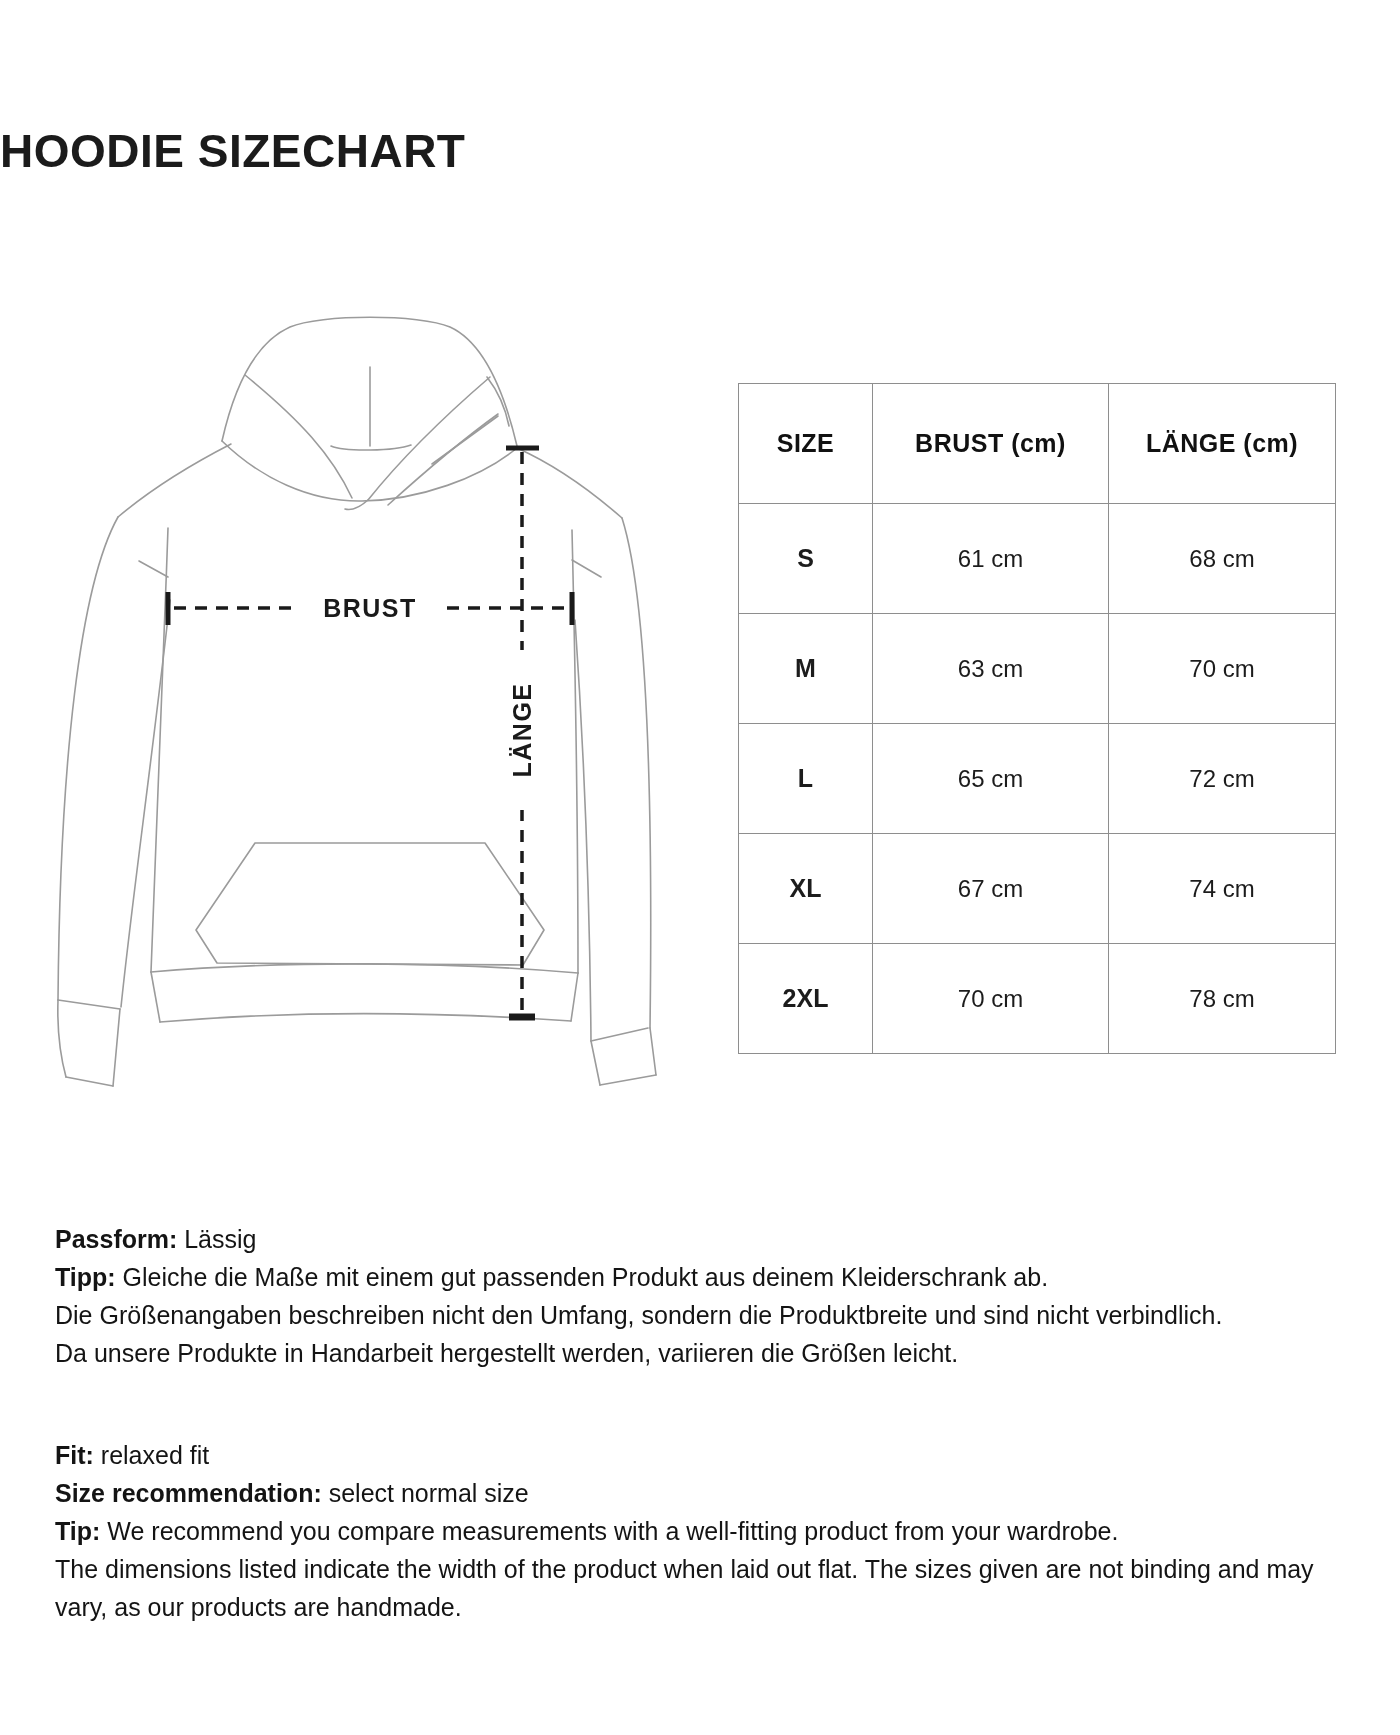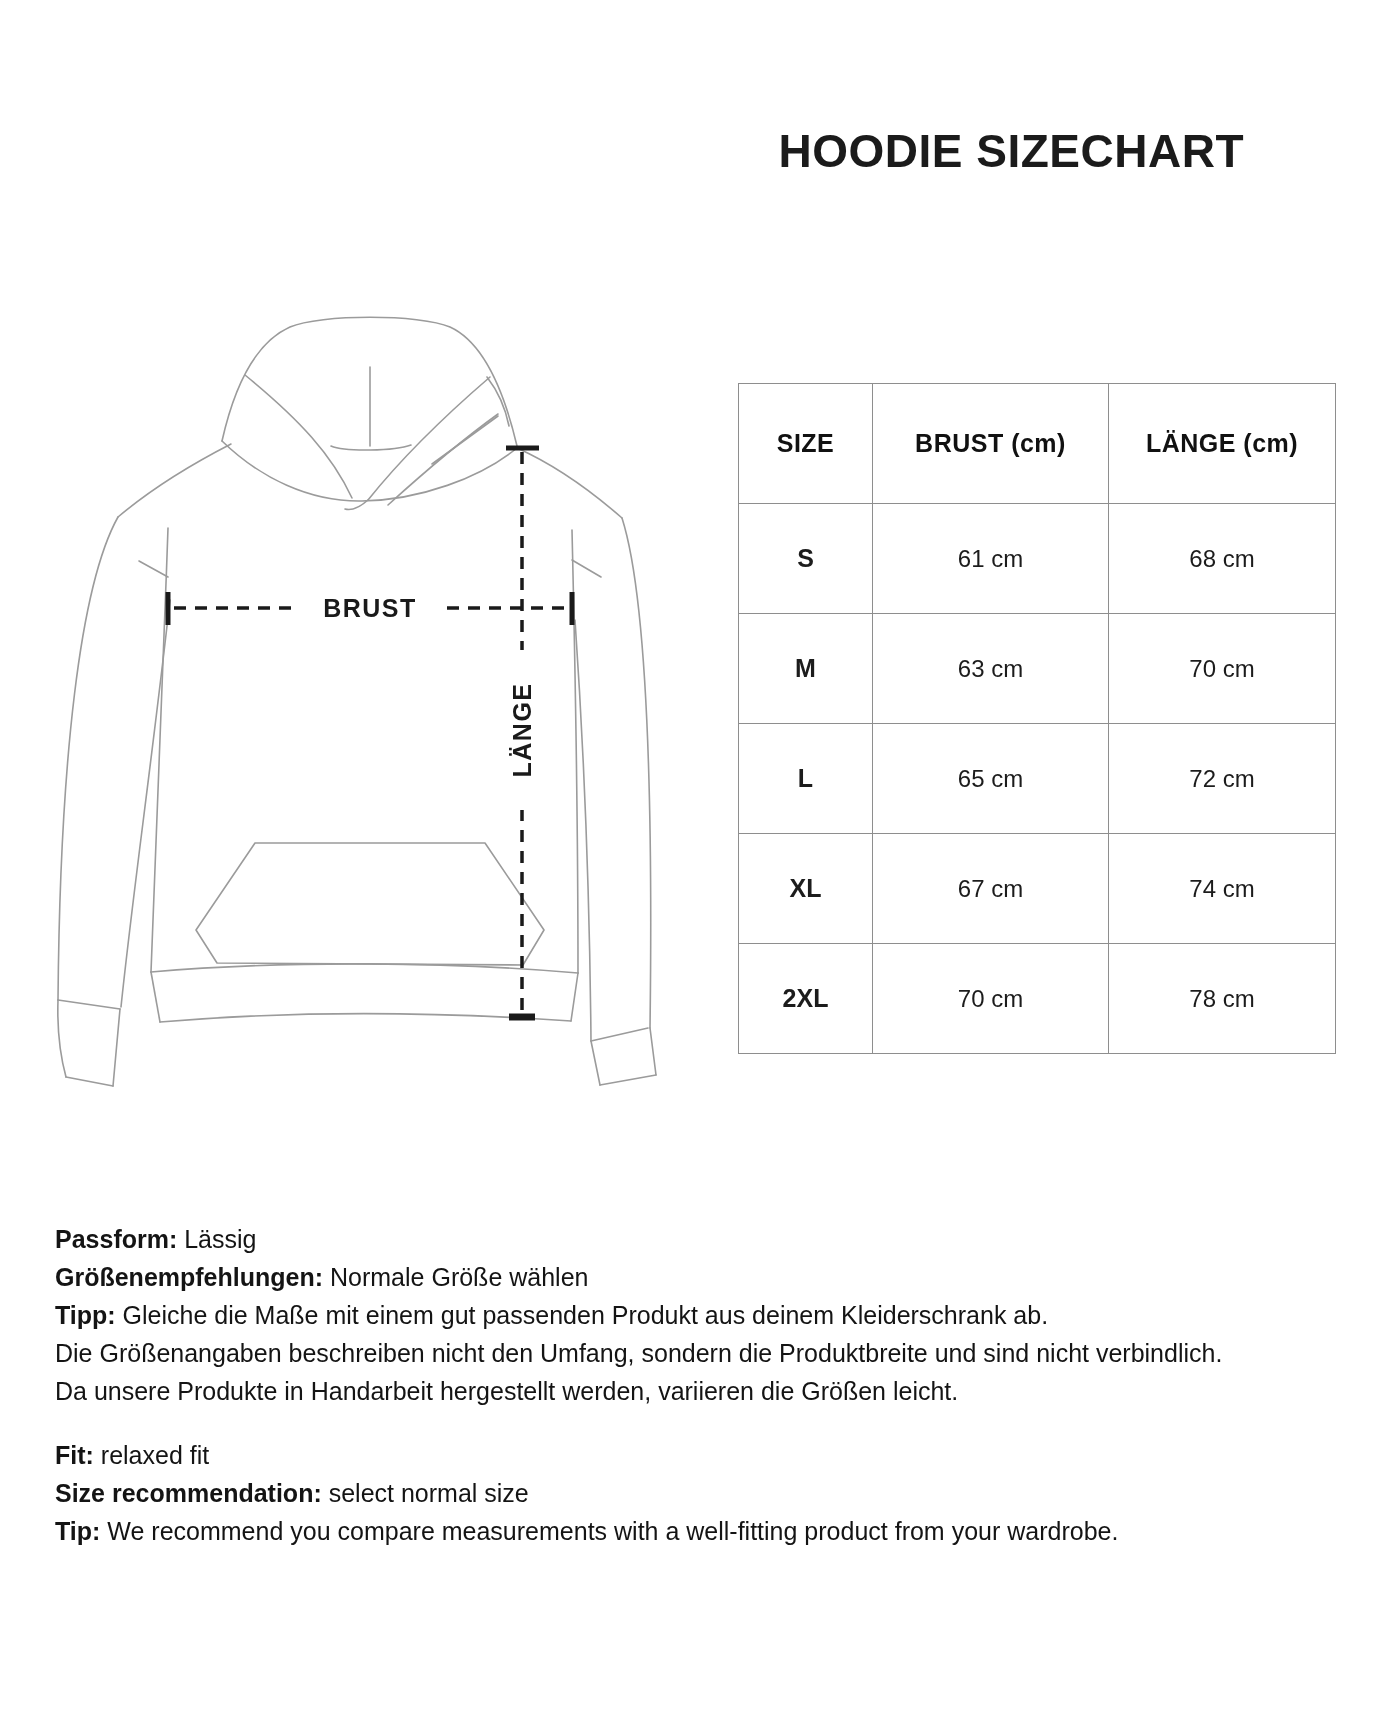--- a/index.html
+++ b/index.html
@@ -1,18 +1,18 @@
 <!DOCTYPE html>
 <html><head>
 <meta charset="utf-8">
 <style>
   html,body{margin:0;padding:0;background:#ffffff;}
   .page{position:relative;width:1400px;height:1735px;background:#ffffff;overflow:hidden;
         font-family:"Liberation Sans",sans-serif;color:#161616;}
-  .title{position:absolute;left:0;top:124px;width:1244px;text-align:right;
+  .title{position:absolute;left:0;top:124px;width:1244px;text-align:left;
          font-size:46px;font-weight:bold;letter-spacing:.5px;color:#1b1b1b;white-space:nowrap;}
   svg.diagram{position:absolute;left:0;top:0;}
   .g{stroke:#9b9b9b;stroke-width:1.6;fill:none;stroke-linecap:round;stroke-linejoin:round;}
   .meas{stroke:#1a1a1a;fill:none;}
   .measlabel{font-family:"Liberation Sans",sans-serif;font-size:25px;font-weight:bold;
              letter-spacing:1.5px;fill:#1a1a1a;}
   table.sizetable{position:absolute;left:738px;top:383px;border-collapse:collapse;
                   table-layout:fixed;background:#7f1d1d;}
   table.sizetable th,table.sizetable td{border:1.5px solid #8e8e8e;text-align:center;
                   vertical-align:middle;padding:0;background:#fff;}
@@ -138,25 +138,25 @@
     <tr>
       <td class="size">2XL</td>
       <td class="val">70 cm</td>
       <td class="val">78 cm</td>
     </tr>
   </tbody>
     </table>
 
   <div class="info info-de">
     <div><span class="b">Passform:</span> <span>Lässig</span></div>
-    <div><span class="b">Größenempfehlungen:</span> <span>Normale Größe wählen</span></div>
     <div><span class="b">Tipp:</span> <span>Gleiche die Maße mit einem gut passenden Produkt aus deinem Kleiderschrank ab.</span></div>
     <div>Die Größenangaben beschreiben nicht den Umfang, sondern die Produktbreite und sind nicht verbindlich.</div>
     <div>Da unsere Produkte in Handarbeit hergestellt werden, variieren die Größen leicht.</div>
   </div>
 
   <div class="info info-en">
     <div><span class="b">Fit:</span> <span>relaxed fit</span></div>
     <div><span class="b">Size recommendation:</span> <span>select normal size</span></div>
     <div><span class="b">Tip:</span> <span>We recommend you compare measurements with a well-fitting product from your wardrobe.</span></div>
+    <div>The dimensions listed indicate the width of the product when laid out flat. The sizes given are not binding and may vary, as our products are handmade.</div>
   </div>
 
 </div>
 
 </body></html>

